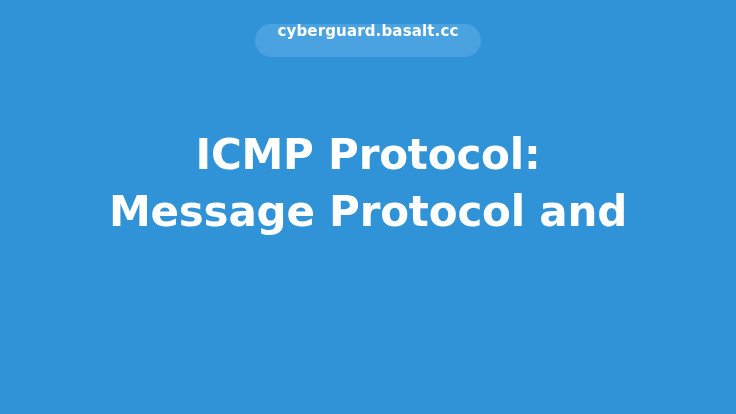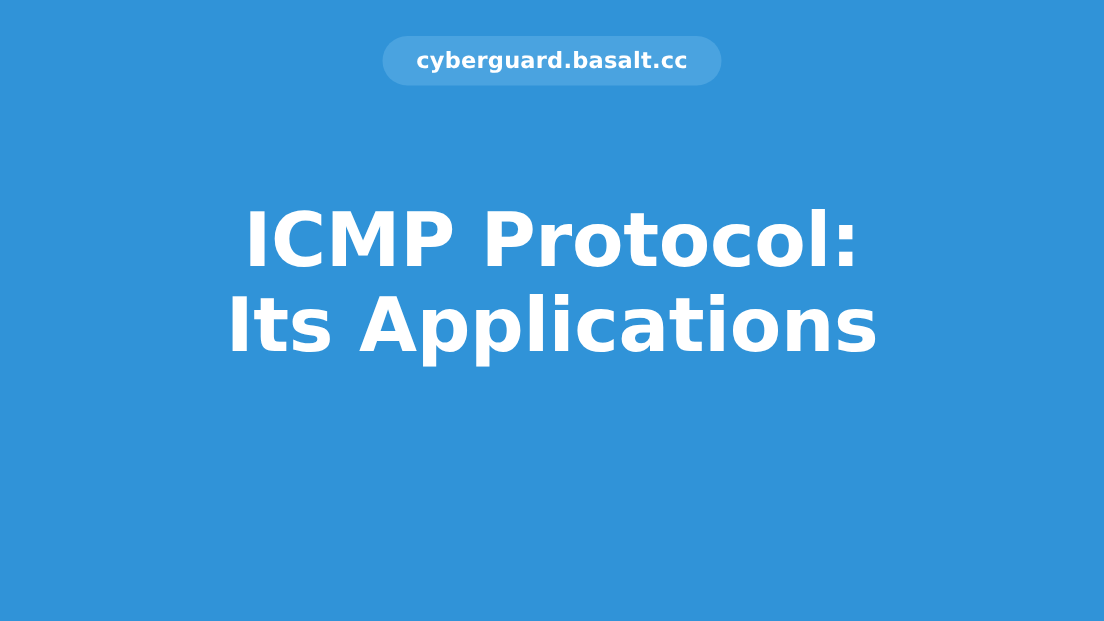--- a/index.html
+++ b/index.html
@@ -32,21 +32,20 @@
     position: absolute;
     top: 24px;
     left: 0;
     right: 0;
     display: flex;
     justify-content: center;
   }
 
   .badge {
     display: inline-flex;
-    align-items: center;
     justify-content: center;
     height: 33px;
     padding: 0 22px;
     border-radius: 17px;
     background: #4aa3e0;
     box-sizing: border-box;
   }
 
   .badge-text {
     color: #ffffff;
@@ -60,21 +59,21 @@
   
   .headline {
     position: absolute;
     top: 98px;
     left: 0;
     right: 0;
     padding: 0 40px;
     box-sizing: border-box;
     text-align: center;
     color: #ffffff;
-    font-size: 50px;
+    font-size: 42px;
     font-weight: 700;
     line-height: 57px;
     letter-spacing: -0.2px;
   }
 
   .headline-line {
     display: block;
     white-space: nowrap;
   }
 </style>
@@ -84,16 +83,16 @@
 <div class="card">
 
   <div class="badge-row">
     <div class="badge">
       <span class="badge-text">cyberguard.basalt.cc</span>
     </div>
   </div>
 
   <h1 class="headline">
     <span class="headline-line">ICMP Protocol:</span>
-    <span class="headline-line">Its Applications</span>
+    <span class="headline-line">Message Protocol and</span>
   </h1>
 
 </div>
 
 </body></html>

